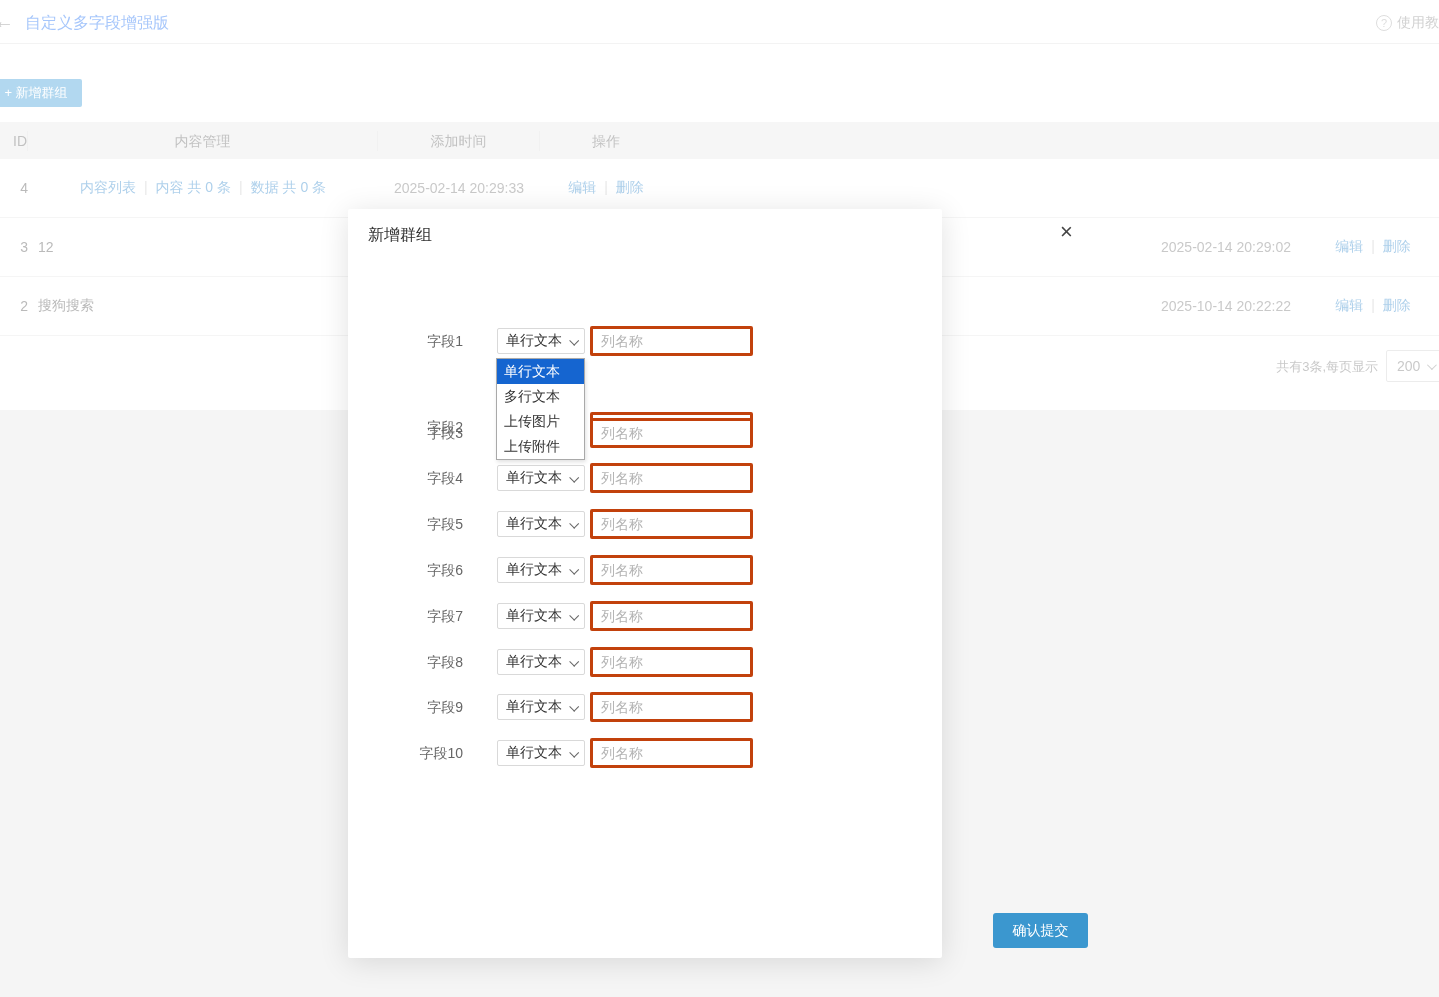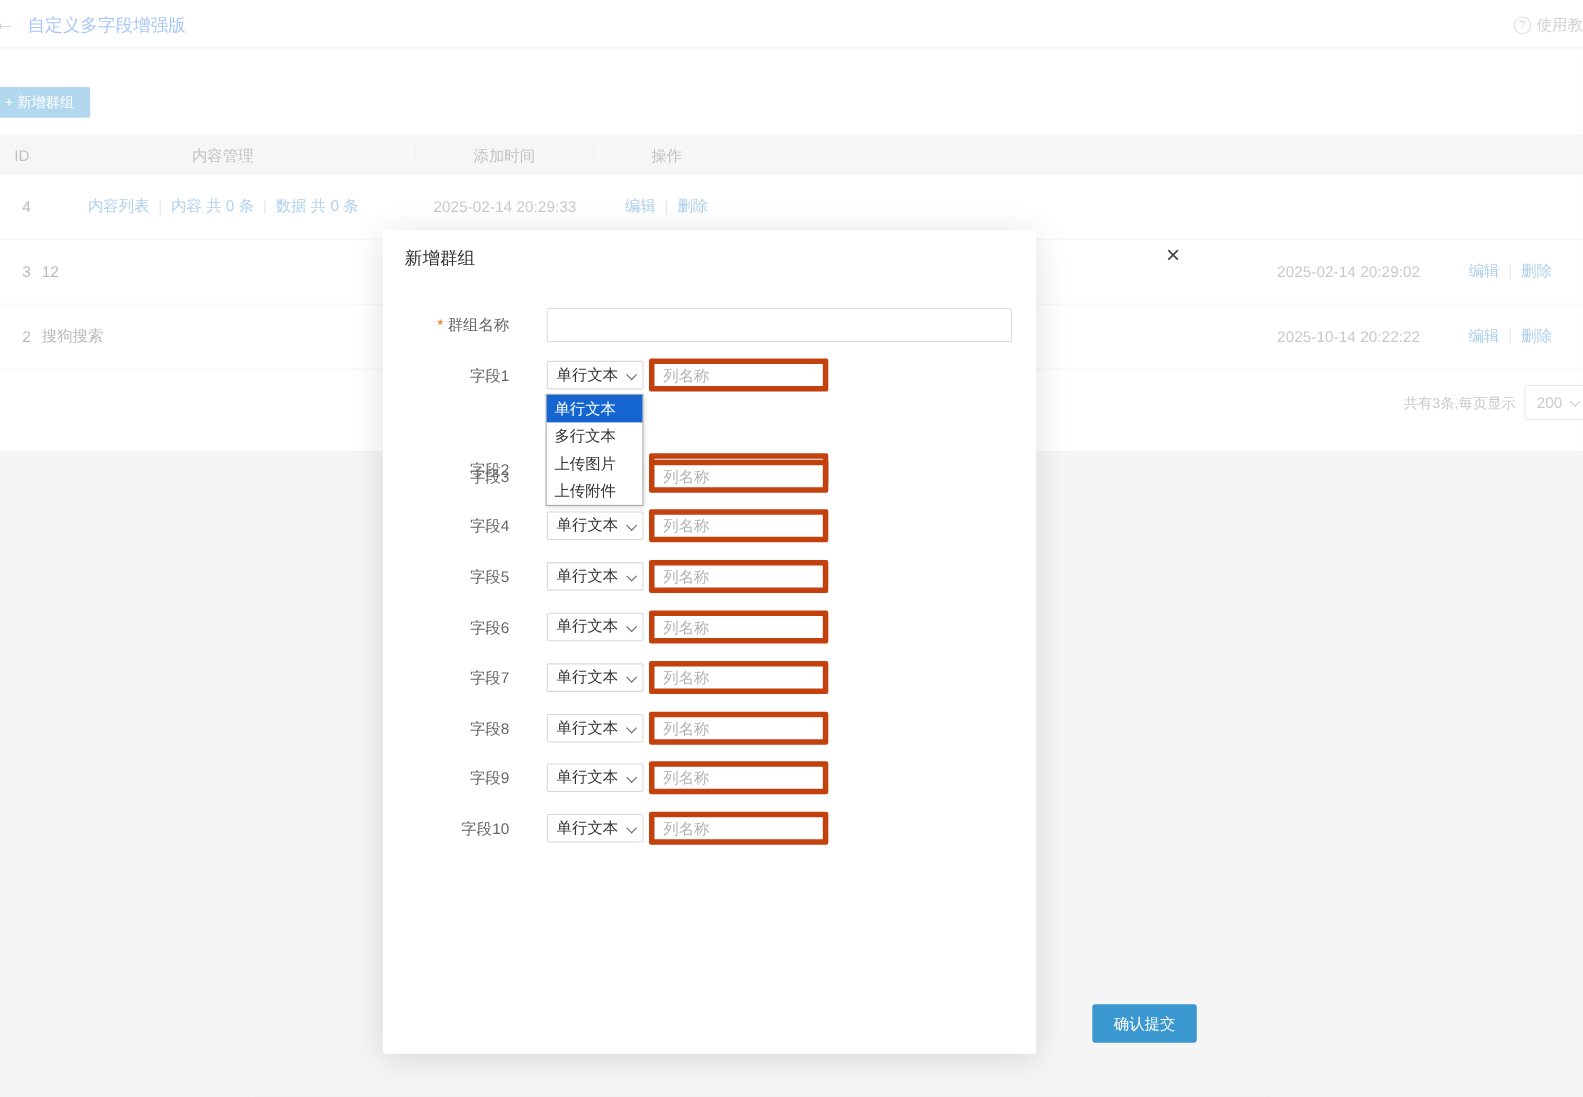--- a/index.html
+++ b/index.html
@@ -51,21 +51,21 @@
   
   .modal { position:absolute; left:348px; top:209px; width:594px; height:749px; background:#fff; z-index:20; border-radius:2px; box-shadow:0 4px 30px rgba(0,0,0,0.12); }
   .modal-title { position:absolute; left:20px; top:16px; font-size:16px; color:#333; }
   .modal-close { position:absolute; left:708px; top:8px; font-size:22px; color:#444; cursor:pointer; line-height:1; padding:4px; }
   .frow { position:absolute; left:0; width:750px; height:32px; }
   .flabel { position:absolute; left:0; top:0; width:115px; text-align:right; color:#666; line-height:30px; white-space:nowrap; }
   .req { color:#f60; margin-right:4px; }
   .name-input { position:absolute; left:149px; top:0; width:423px; height:31px; border:1px solid #dcdcdc; border-radius:2px; padding:0 8px; font-size:14px; color:#333; outline:none; font-family:inherit; }
   .fselect { position:absolute; left:149px; top:2px; width:88px; height:26px; border:1px solid #d9d9d9; border-radius:2px; background:#fff; display:flex; align-items:center; justify-content:space-between; padding:0 7px 0 8px; color:#333; font-size:14px; cursor:pointer; }
   .fselect .chev { transform:rotate(45deg) translateY(-1px); }
-  .finput { position:absolute; left:242px; top:0; width:163px; height:30px; border:5px solid #c2410c; border-radius:2px; padding:0 8px; font-size:14px; color:#333; outline:none; font-family:inherit; }
+  .finput { position:absolute; left:242px; top:0; width:163px; height:30px; border:3px solid #c2410c; border-radius:2px; padding:0 8px; font-size:14px; color:#333; outline:none; font-family:inherit; }
   .finput::placeholder, .name-input::placeholder { color:#b3b3b3; }
 
   .dropdown { position:absolute; left:148px; top:149px; width:89px; background:#fff; border:1px solid #a9a9a9; z-index:5; box-shadow:1px 2px 4px rgba(0,0,0,0.12); }
   .opt { height:25px; line-height:25px; padding-left:7px; color:#333; font-size:14px; cursor:pointer; }
   .opt.selected { background:#1565d0; color:#fff; }
 
   .submit-btn { position:absolute; left:645px; top:704px; width:95px; height:35px; background:#3b97cf; color:#fff; border:none; border-radius:3px; font-size:14px; font-family:inherit; cursor:pointer; }
 </style>
 </head>
 <body>
@@ -124,24 +124,20 @@
     </div>
   </div>
 </div>
 
 <div class="mask"></div>
 
 <div class="modal">
   <div class="modal-title">新增群组</div>
   <div class="modal-close">×</div>
 
-  <div class="frow" style="top:71px;">
-    <span class="flabel"><span class="req">*</span><span>群组名称</span></span>
-    <input class="name-input" value="" style="">
-  </div>
 
   <div id="fieldRows">
       <div class="frow" style="top: 117px;">
         <span class="flabel">字段1</span>
         <div class="fselect">
           <span>单行文本</span>
           <span class="chev"></span>
         </div>
         <input class="finput" placeholder="列名称" style="">
       </div>

